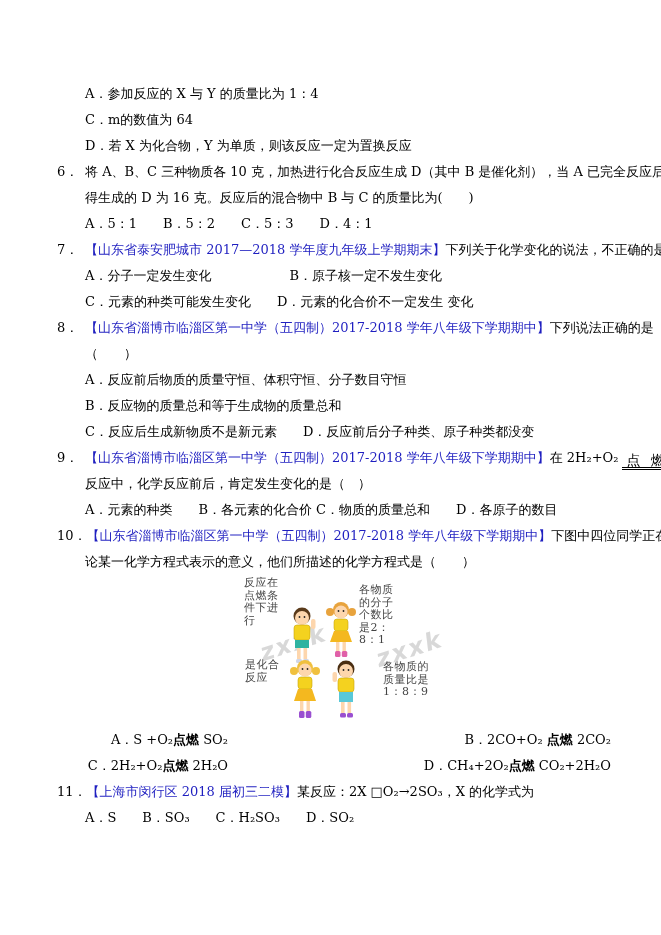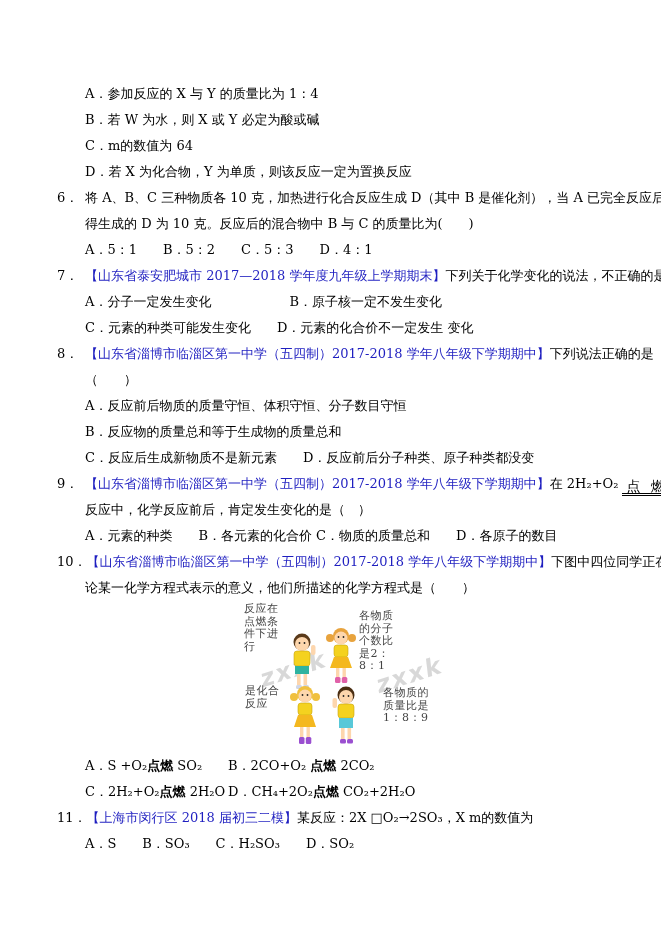--- a/index.html
+++ b/index.html
@@ -20,21 +20,21 @@
   .hang .body{flex:1 1 auto;}
   .src{color:#1f1fc0;}
   
   .rxn-cond{display:inline-block;vertical-align:-3px;margin:0 4px;}
   .rxn-cond .cond-text{
     display:block;font-size:14px;line-height:11px;letter-spacing:3px;
     padding:0 4px 1px;border-bottom:3px double #000;
   }
   .ign{font-weight:bold;}
   
-  .optgrid{display:grid;grid-template-columns:143px auto;line-height:26px;white-space:nowrap;}
+  .optgrid{display:grid;grid-template-columns:143px auto;line-height:26px;white-space:nowrap;text-align:right;}
   
   .figure{
     position:relative;width:226px;height:150px;margin-left:172px;margin-top:2px;
   }
   .bubble{
     position:absolute;font-size:11px;line-height:12.5px;color:#444;
     word-break:break-all;letter-spacing:0.5px;
   }
   .w3{width:36px;} .w4{width:50px;margin-left:24px;}
   .wm{
@@ -43,29 +43,28 @@
     font-family:"DejaVu Sans","Liberation Sans",sans-serif;font-weight:bold;
   }
   .kid{position:absolute;}
 </style>
 </head>
 <body>
 
 <div class="page">
 
   <div class="ln ind">A．参加反应的 X 与 Y 的质量比为 1：4</div>
-  <div class="ln ind">B．若 W 为水，则 X 或 Y 必定为酸或碱</div>
   <div class="ln ind">C．m的数值为 64</div>
   <div class="ln ind">D．若 X 为化合物，Y 为单质，则该反应一定为置换反应</div>
 
   <div class="ln hang">
     <span class="num">6．</span>
     <span class="body">将 A、B、C 三种物质各 10 克，加热进行化合反应生成 D（其中 B 是催化剂），当 A 已完全反应后，测</span>
   </div>
-  <div class="ln ind">得生成的 D 为 10 克。反应后的混合物中 B 与 C 的质量比为(　　)</div>
+  <div class="ln ind">得生成的 D 为 16 克。反应后的混合物中 B 与 C 的质量比为(　　)</div>
   <div class="ln ind">A．5：1　　B．5：2　　C．5：3　　D．4：1</div>
 
   <div class="ln hang">
     <span class="num">7．</span>
     <span class="body"><span class="src">【山东省泰安肥城市 2017—2018 学年度九年级上学期期末】</span><span>下列关于化学变化的说法，不正确的是</span></span>
   </div>
   <div class="ln ind">A．分子一定发生变化　　　　　　B．原子核一定不发生变化</div>
   <div class="ln ind">C．元素的种类可能发生变化　　D．元素的化合价不一定发生 变化</div>
 
   <div class="ln hang">
@@ -170,17 +169,17 @@
     <span><span>A．</span><span>S +O₂</span><span class="ign">点燃</span><span> SO₂</span></span>
     <span><span>B．</span><span>2CO+O₂ </span><span class="ign">点燃</span><span> 2CO₂</span></span>
   </div>
   <div class="optgrid ind">
     <span><span>C．</span><span>2H₂+O₂</span><span class="ign">点燃</span><span> 2H₂O</span></span>
     <span><span>D．</span><span>CH₄+2O₂</span><span class="ign">点燃</span><span> CO₂+2H₂O</span></span>
   </div>
 
   <div class="ln hang">
     <span class="num">11．</span>
-    <span class="body"><span class="src">【上海市闵行区 2018 届初三二模】</span><span>某反应：2X □O₂→2SO₃，X m的数值为</span></span>
+    <span class="body"><span class="src">【上海市闵行区 2018 届初三二模】</span><span>某反应：2X □O₂→2SO₃，X 的化学式为</span></span>
   </div>
   <div class="ln ind">A．S　　B．SO₃　　C．H₂SO₃　　D．SO₂</div>
 
 </div>
 
 </body></html>

